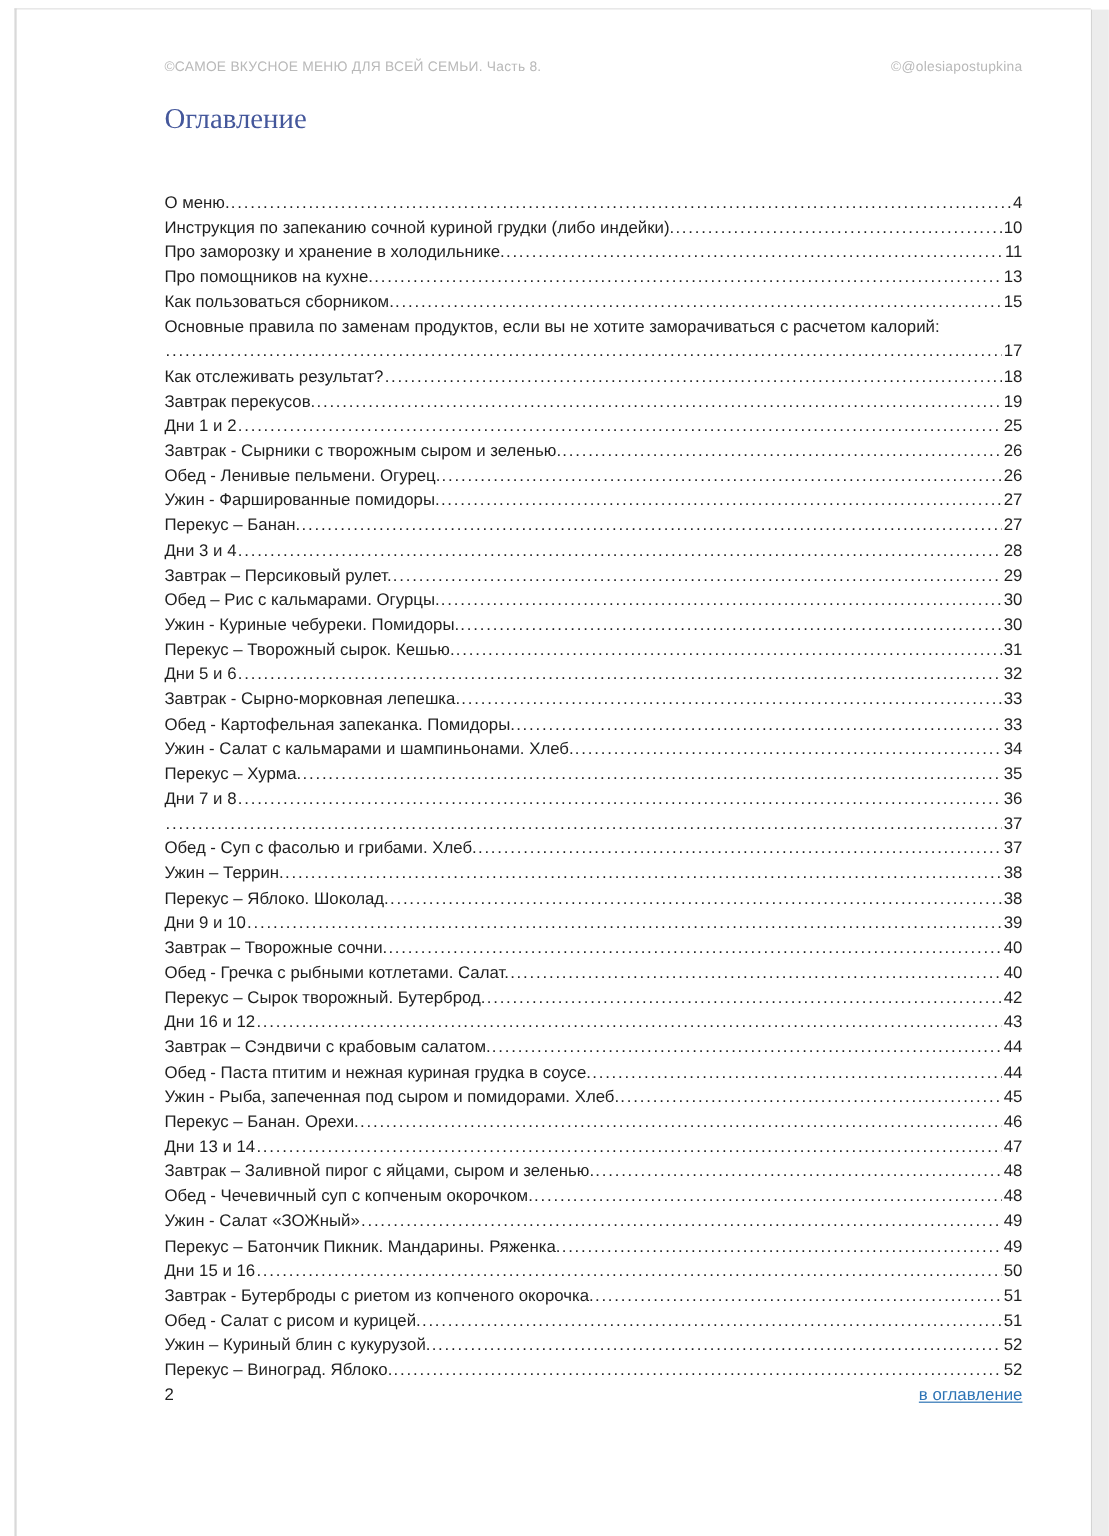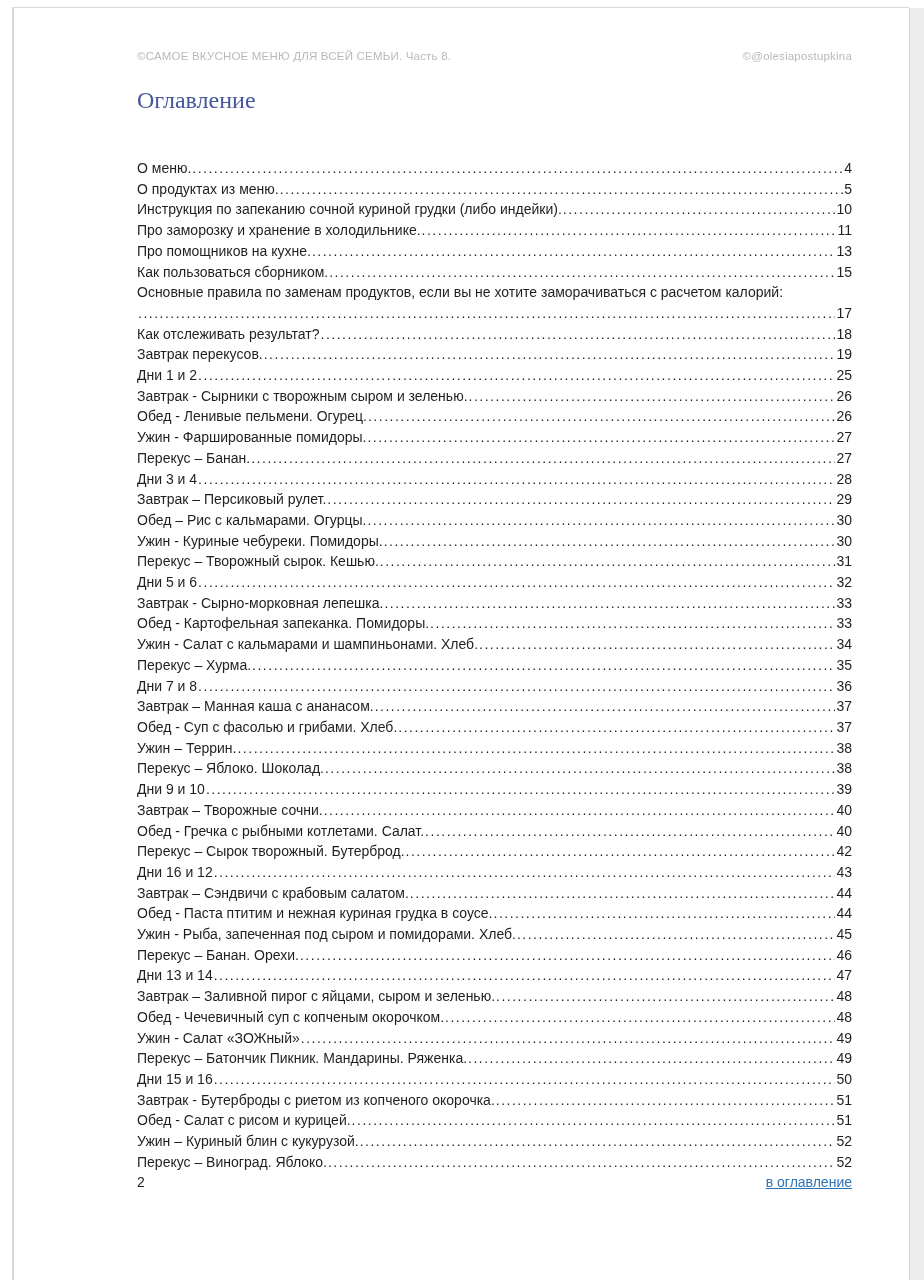--- a/index.html
+++ b/index.html
@@ -48,25 +48,20 @@
 
   <h1 class="doc-title">Оглавление</h1>
 
   <div class="toc" id="toc">
       <div class="toc-row">
         <span class="toc-label">О меню. </span>
         <span class="dot-leader"></span>
         <span class="toc-page">4</span>
       </div>
       <div class="toc-row">
-        <span class="toc-label">О продуктах из меню.</span>
-        <span class="dot-leader"></span>
-        <span class="toc-page">5</span>
-      </div>
-      <div class="toc-row">
         <span class="toc-label">Инструкция по запеканию сочной куриной грудки (либо индейки).</span>
         <span class="dot-leader"></span>
         <span class="toc-page">10</span>
       </div>
       <div class="toc-row">
         <span class="toc-label">Про заморозку и хранение в холодильнике. </span>
         <span class="dot-leader"></span>
         <span class="toc-page">11</span>
       </div>
       <div class="toc-row">
@@ -170,21 +165,20 @@
         <span class="toc-label">Перекус – Хурма.</span>
         <span class="dot-leader"></span>
         <span class="toc-page">35</span>
       </div>
       <div class="toc-row">
         <span class="toc-label">Дни 7 и 8</span>
         <span class="dot-leader"></span>
         <span class="toc-page">36</span>
       </div>
       <div class="toc-row">
-        <span class="toc-label">Завтрак – Манная каша с ананасом. </span>
         <span class="dot-leader"></span>
         <span class="toc-page">37</span>
       </div>
       <div class="toc-row">
         <span class="toc-label">Обед - Суп с фасолью и грибами. Хлеб.</span>
         <span class="dot-leader"></span>
         <span class="toc-page">37</span>
       </div>
       <div class="toc-row">
         <span class="toc-label">Ужин – Террин.</span>

